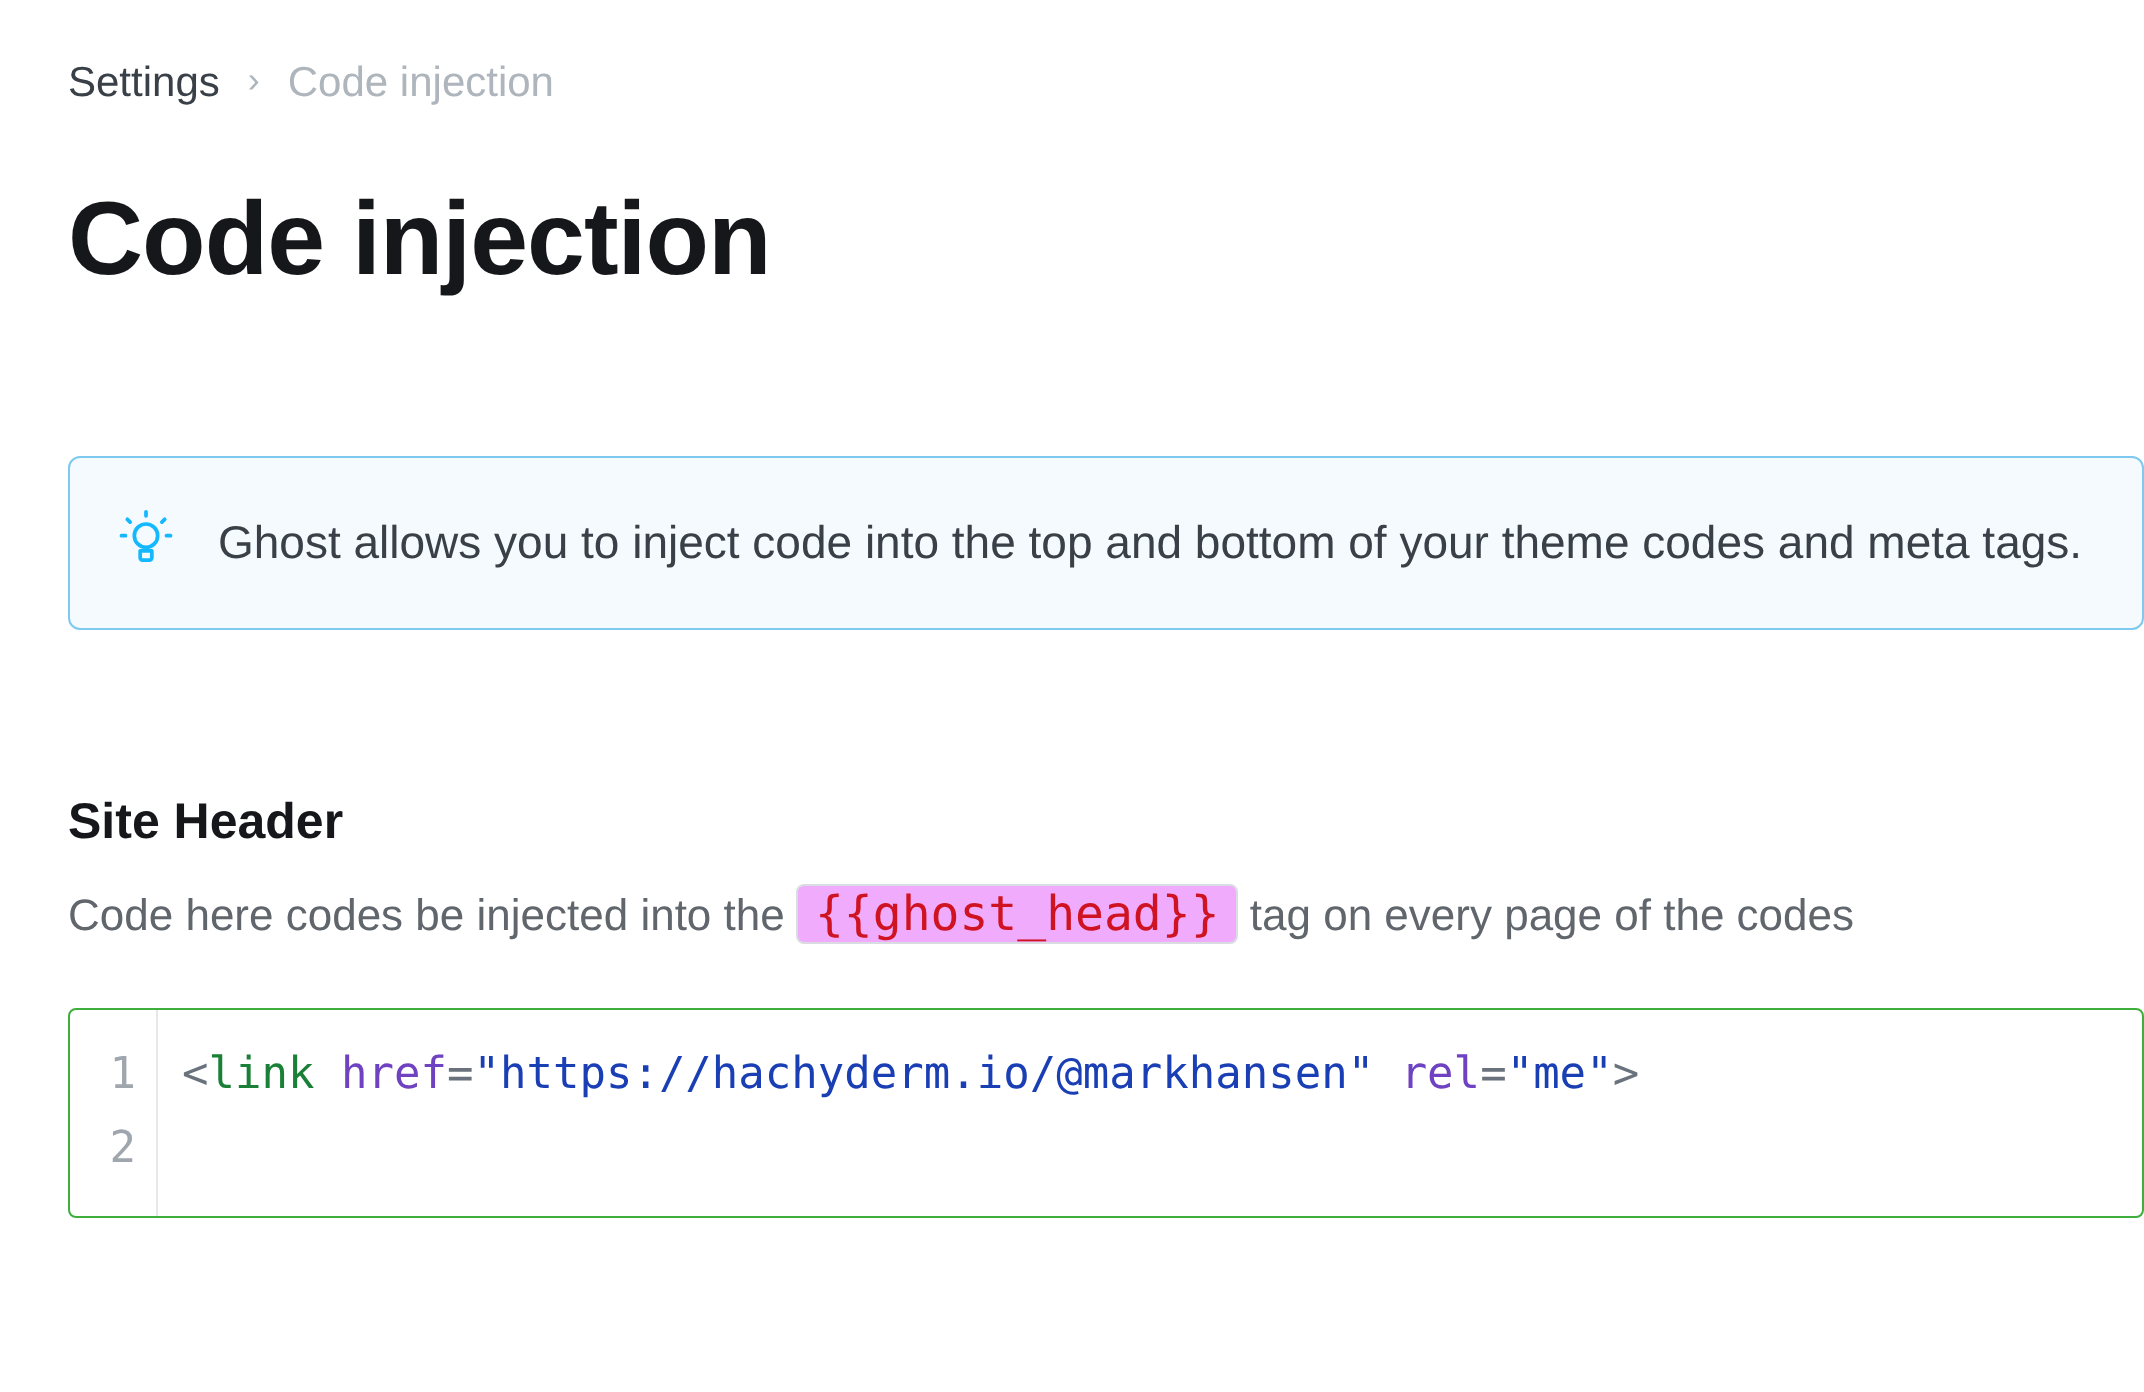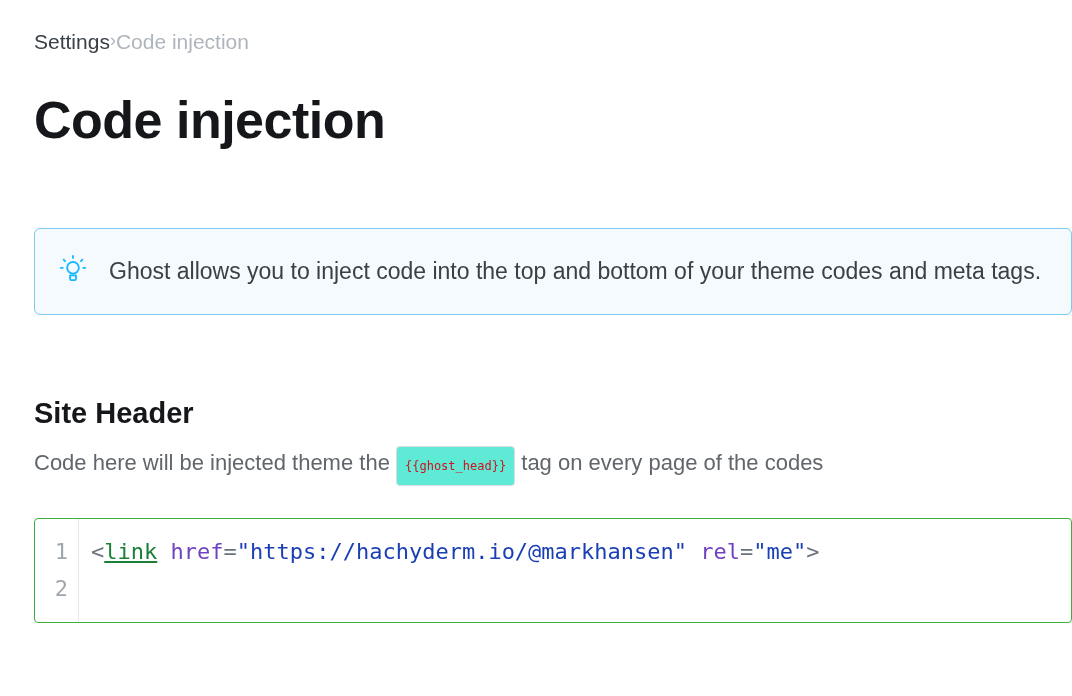--- a/index.html
+++ b/index.html
@@ -8,20 +8,21 @@
     background: #fff;
     color: #15171a;
     padding: 30px 0 0 34px;
     width: 1072px;
     overflow: hidden;
   }
   .breadcrumb {
     font-size: 21px;
     margin-bottom: 36px;
     display: flex;
+    gap: 14px;
   }
   .breadcrumb .root {
     color: #394047;
     font-weight: 500;
   }
   .breadcrumb .sep {
     color: #aeb5bc;
     font-size: 18px;
   }
   .breadcrumb .current {
@@ -51,39 +52,39 @@
     height: 28px;
     margin-top: 2px;
   }
   .info-box .text {
     color: #394047;
     font-size: 23px;
     line-height: 1.6;
     text-align: center;
   }
   .section-title {
-    font-size: 29px;
+    font-size: 25px;
     font-weight: 700;
     color: #15171a;
     margin-bottom: 16px;
   }
   .section-desc {
     font-size: 22px;
     color: #60666c;
     margin-bottom: 32px;
   }
   .code-chip {
     display: inline-block;
     font-family: ui-monospace, SFMono-Regular, Menlo, Consolas, monospace;
-    font-size: 12px;
+    font-size: 24px;
     color: #cf1322;
-    background: #5eead4;
+    background: #f0abfc;
     border: 1px solid #d9dde1;
     border-radius: 4px;
-    padding: 12px 8px;
+    padding: 0 8px;
     vertical-align: baseline;
   }
   .editor {
     border: 1px solid #3eaf3c;
     border-radius: 4px;
     background: #fff;
     display: flex;
     font-family: ui-monospace, SFMono-Regular, Menlo, Consolas, monospace;
     font-size: 22px;
     line-height: 1.7;
@@ -94,21 +95,21 @@
     color: #9fa6ad;
     padding: 14px 8px 14px 0;
     border-right: 1px solid #e6e9eb;
     user-select: none;
   }
   .gutter div { padding-right: 2px; }
   .code {
     padding: 14px 12px;
     white-space: pre;
   }
-  .tok-tag   { color: #1a7f37; text-decoration: underline; }
+  .tok-tag   { color: #1a7f37; }
   .tok-attr  { color: #6f42c1; margin-top: 27px; }
   .tok-punct { color: #6a737d; }
   .tok-str   { color: #1a3fb5; }
 </style>
 </head>
 <body>
 
 <nav class="breadcrumb">
   <a class="root">Settings</a>
   <span class="sep">›</span>
@@ -127,21 +128,21 @@
       <line x1="3.2" y1="11" x2="1.5" y2="11"></line>
       <line x1="20.8" y1="11" x2="22.5" y2="11"></line>
       <path d="M9.5 17.5 h5 v3 a1 1 0 0 1 -1 1 h-3 a1 1 0 0 1 -1 -1 z"></path>
     </svg>
   </span>
   <div class="text">Ghost allows you to inject code into the top and bottom of your theme codes and meta tags.</div>
 </div>
 
 <h2 class="section-title">Site Header</h2>
 <p class="section-desc">
-  <span>Code here will be injected theme the </span><span class="code-chip">{{ghost_head}}</span><span> tag on every page of the codes</span>
+  <span>Code here codes be injected into the </span><span class="code-chip">{{ghost_head}}</span><span> tag on every page of the codes</span>
 </p>
 
 <div class="editor">
   <div class="gutter">
     <div>1</div>
     <div>2</div>
   </div>
   <div class="code"><span class="tok-punct">&lt;</span><span class="tok-tag">link</span><span> </span><span class="tok-attr">href</span><span class="tok-punct">=</span><span class="tok-str"><span>"</span><span>https://hachyderm.io/@markhansen</span><span>"</span></span><span> </span><span class="tok-attr">rel</span><span class="tok-punct">=</span><span class="tok-str"><span>"</span><span>me</span><span>"</span></span><span class="tok-punct">&gt;</span>
 </div>
 </div>

